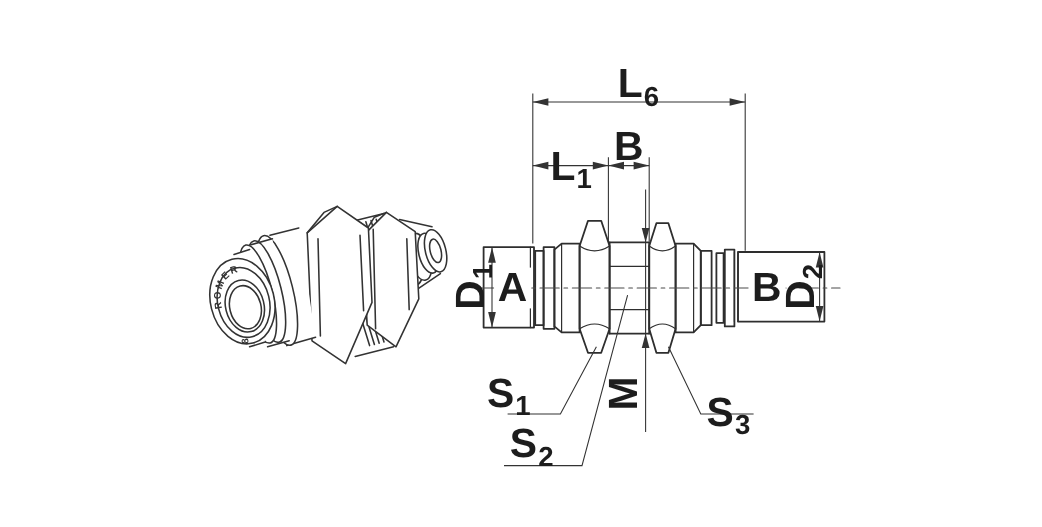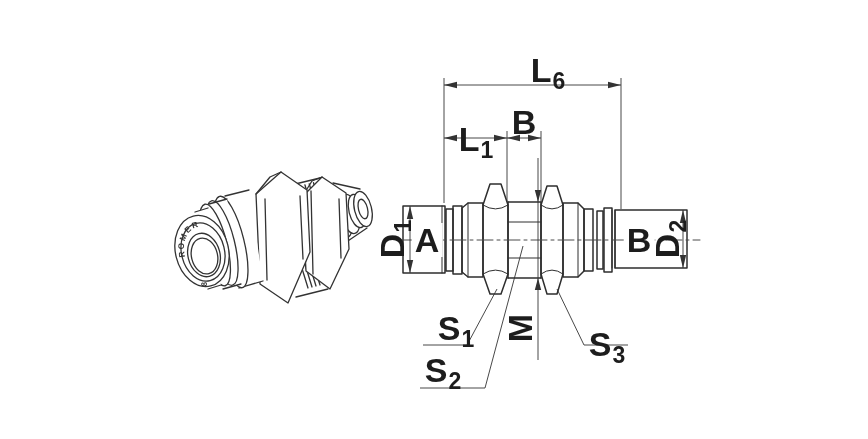--- a/index.html
+++ b/index.html
@@ -194,35 +194,35 @@
       <polygon points="538,202 534.8,190 541.2,190" fill="#333" stroke="none"></polygon>
       <polygon points="538,278 534.8,290 541.2,290" fill="#333" stroke="none"></polygon>
     </g>
 
     <path d="M423,345 H467 L497,289"></path>
     <path d="M420,388 H485 L523,246"></path>
     <path d="M628,345 H584 L557,289"></path>
   </g>
 </svg>
 
-<div class="lbl" style="left:548px;top:70px"><span>L</span><span class="sub">6</span></div>
+<div class="lbl" style="left:532px;top:70px"><span>L</span><span class="sub">6</span></div>
 
 <div class="lbl" style="left:476px;top:139px"><span>L</span><span class="sub">1</span></div>
 
 <div class="lbl" style="left:524px;top:122px"><span>B</span></div>
 
 <div class="lbl vert" style="left:392px;top:239px"><span>D</span><span class="sub">1</span></div>
 
 <div class="lbl oncl" style="left:427px;top:240px"><span>A</span></div>
 
 <div class="lbl oncl" style="left:639px;top:240px"><span>B</span></div>
 
 <div class="lbl vert" style="left:667px;top:239px"><span>D</span><span class="sub">2</span></div>
 
-<div class="lbl" style="left:456px;top:328px"><span>S</span><span class="sub">1</span></div>
+<div class="lbl" style="left:424px;top:328px"><span>S</span><span class="sub">1</span></div>
 
 <div class="lbl" style="left:443px;top:370px"><span>S</span><span class="sub">2</span></div>
 
 <div class="lbl vert" style="left:520px;top:328px"><span>M</span></div>
 
 <div class="lbl" style="left:607px;top:344px"><span>S</span><span class="sub">3</span></div>
 
 </div>
 
 </body></html>

